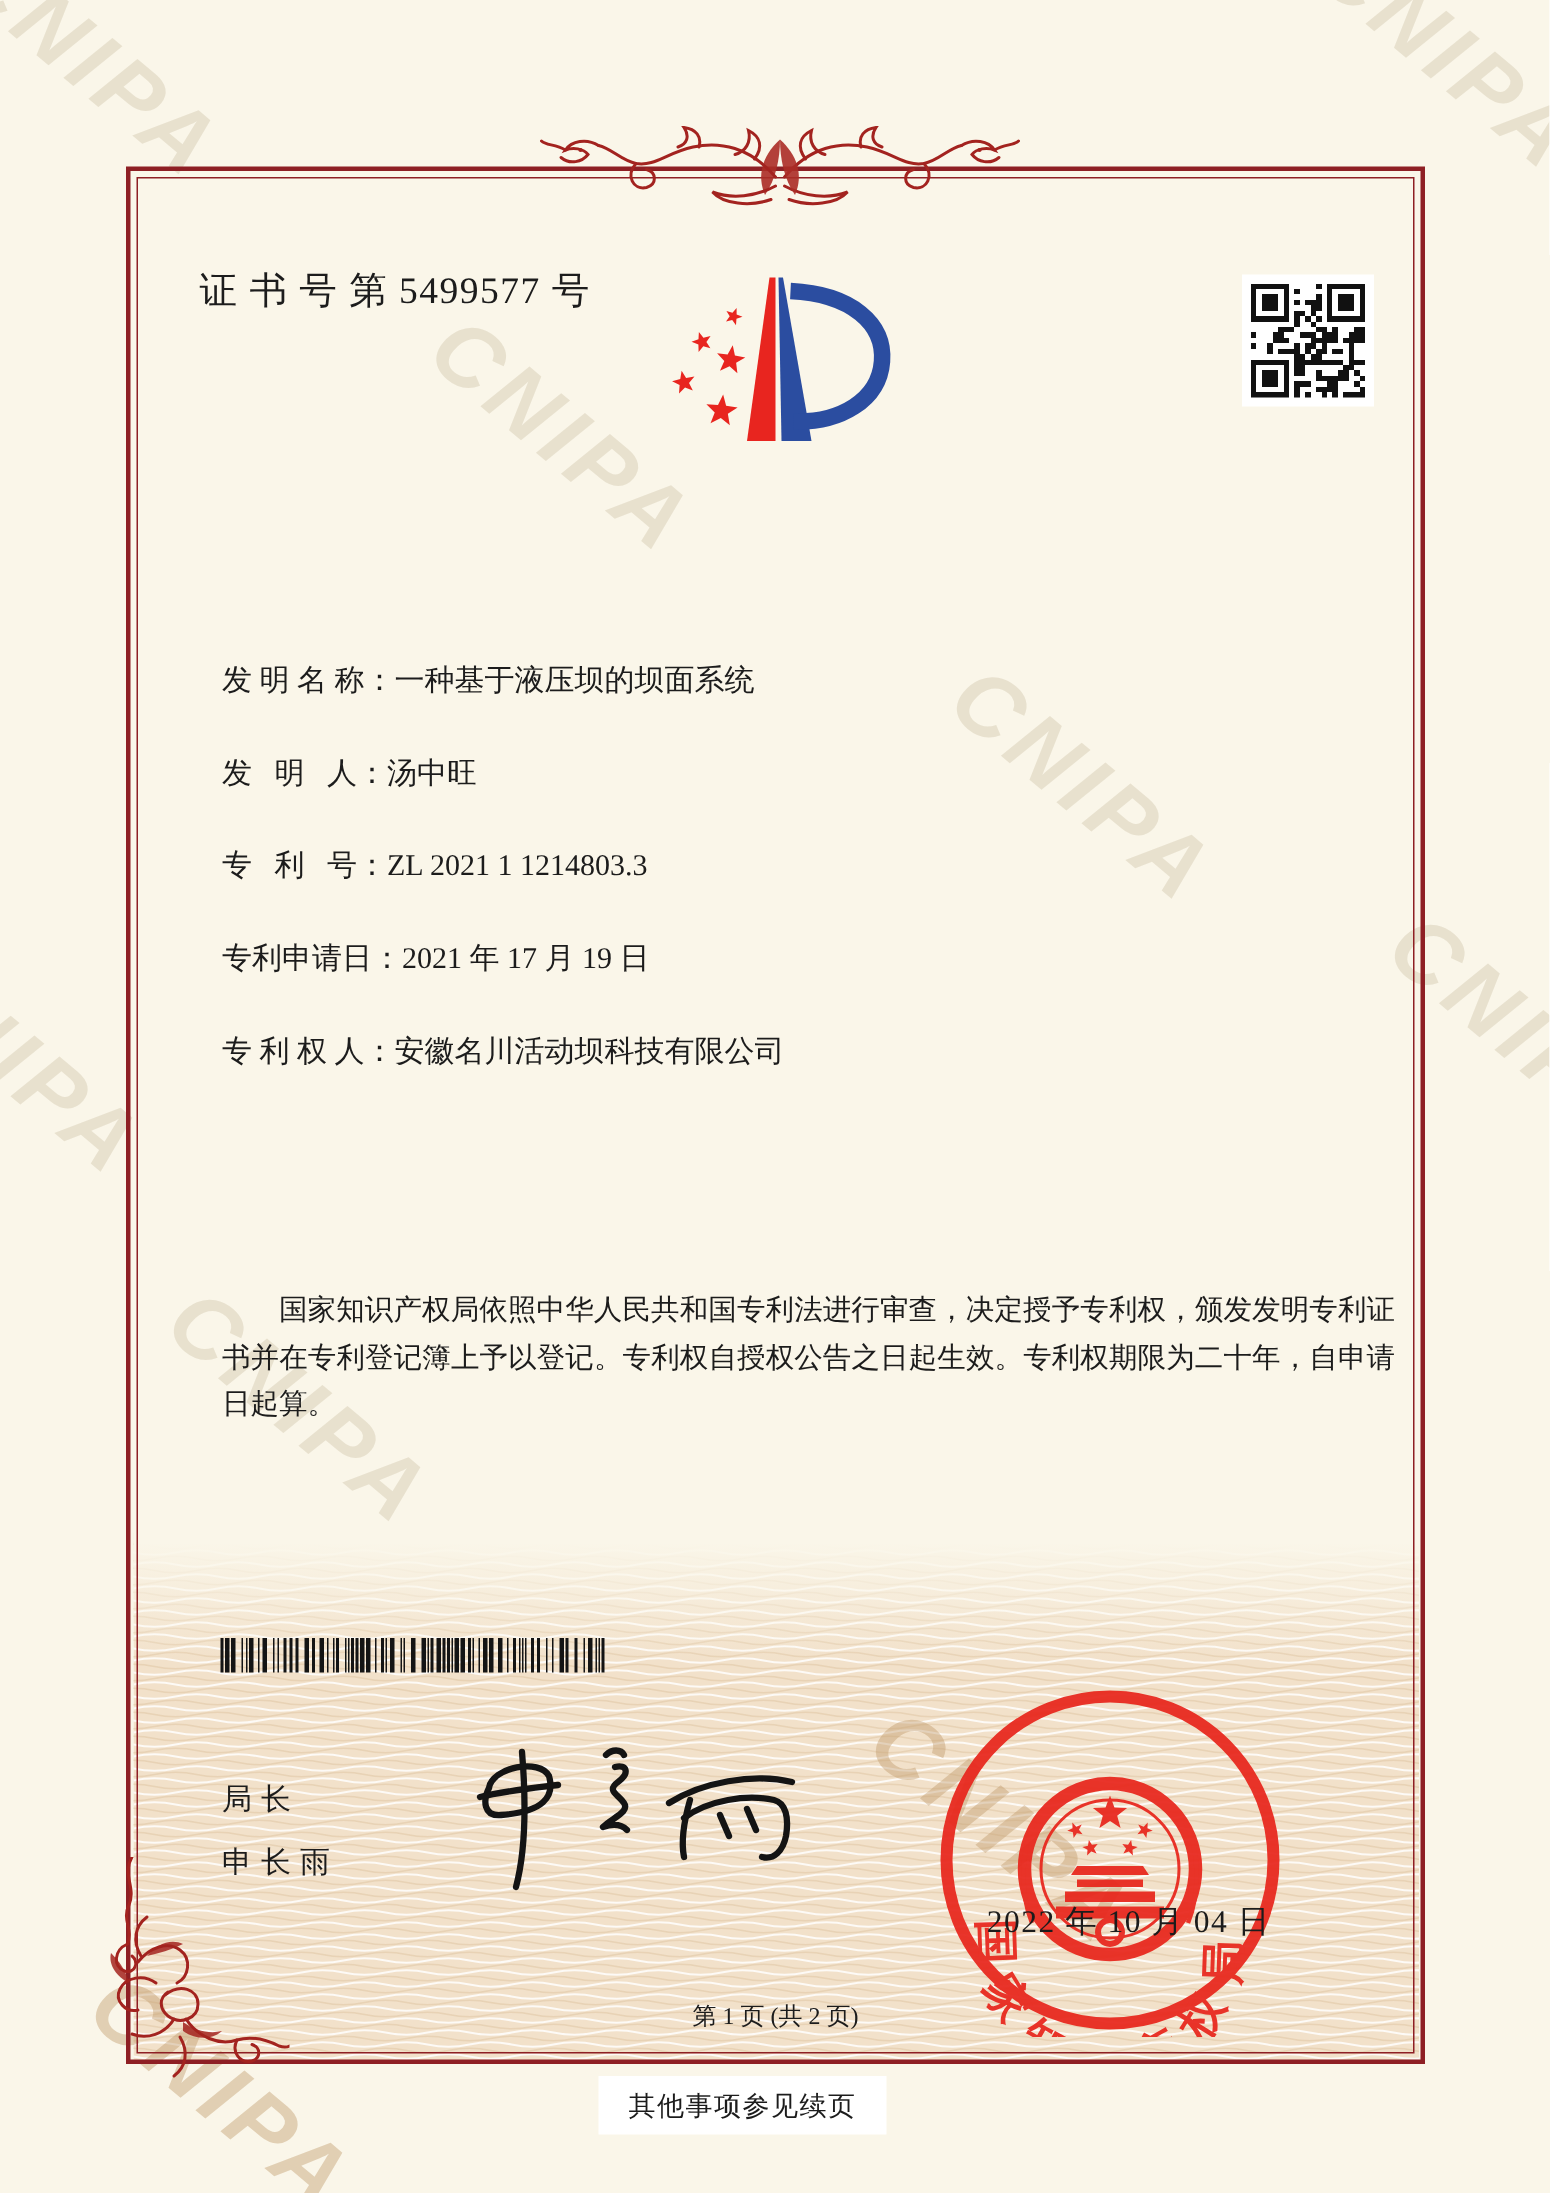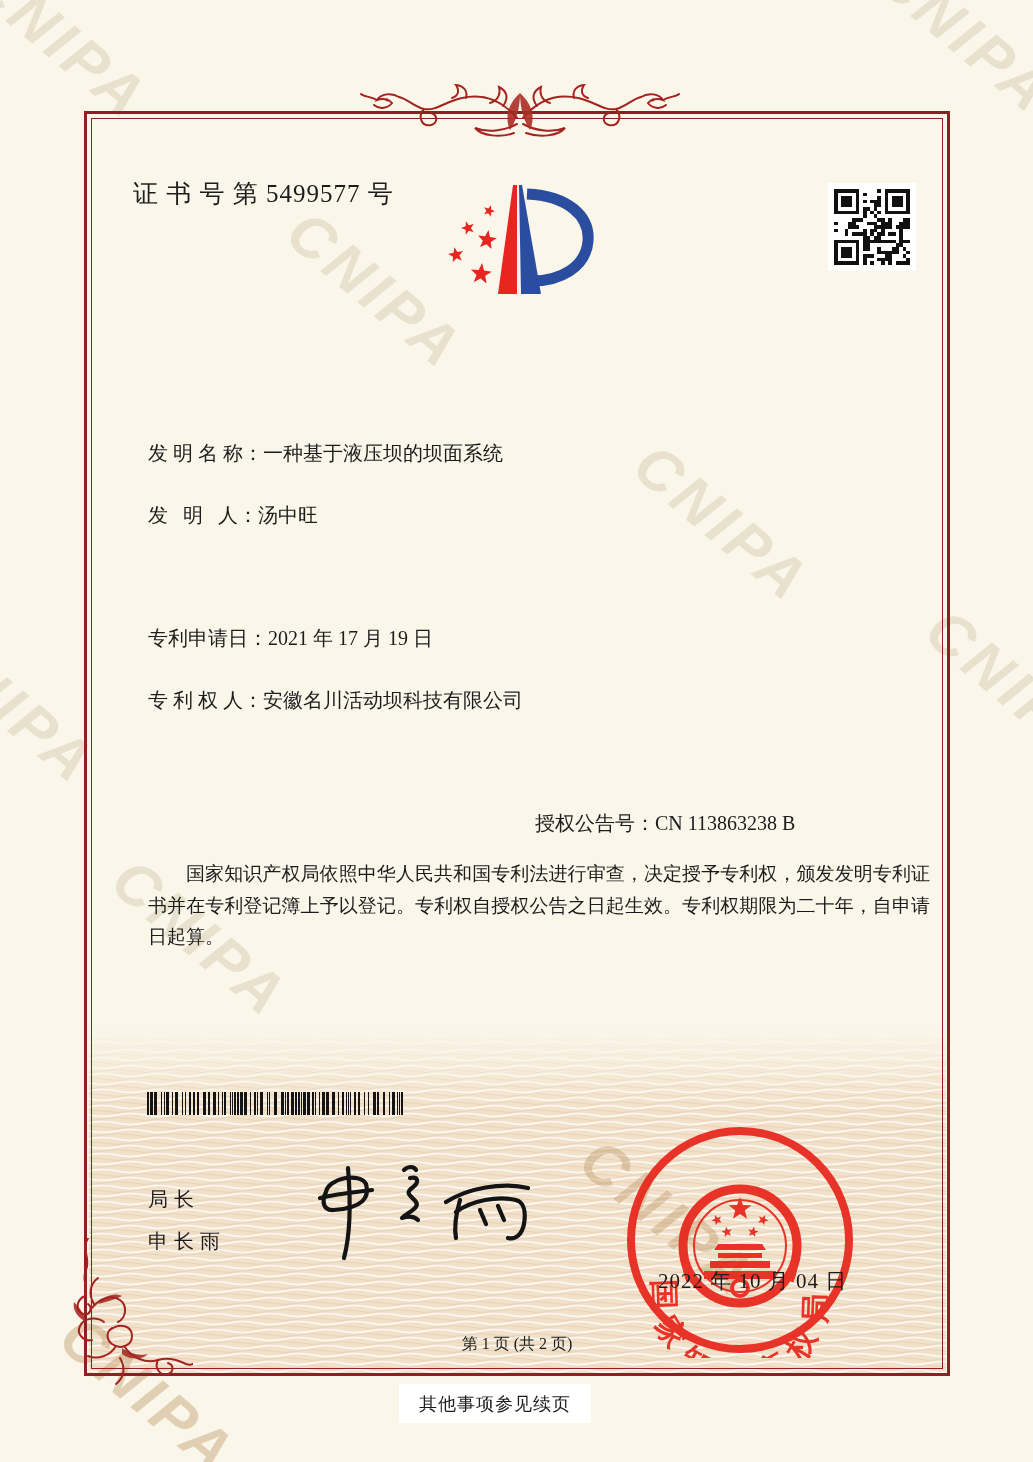--- a/index.html
+++ b/index.html
@@ -427,23 +427,23 @@
         <rect x="17" y="20" width="1" height="1" fill="#111"></rect>
         <rect x="18" y="20" width="1" height="1" fill="#111"></rect>
         <rect x="19" y="20" width="1" height="1" fill="#111"></rect>
         <rect x="20" y="20" width="1" height="1" fill="#111"></rect>
       </svg>
   </div>
 
 
   <div class="row" style="top:440px"><span>发 明 名 称：</span><span>一种基于液压坝的坝面系统</span></div>
   <div class="row" style="top:502px"><span>发   明   人：</span><span>汤中旺</span></div>
+  <div class="row" style="top:563px"><span>专   利   号：</span><span>ZL 2021 1 1214803.3</span></div>
   <div class="row" style="top:625px"><span>专利申请日：</span><span>2021 年 17 月 19 日</span></div>
   <div class="row" style="top:687px"><span>专 利 权 人：</span><span>安徽名川活动坝科技有限公司</span></div>
-  <div class="grant-no"><span>授权公告号：</span><span>CN 113863238 B</span></div>
 
   <div class="paras">
     <p>国家知识产权局依照中华人民共和国专利法进行审查，决定授予专利权，颁发发明专利证书并在专利登记簿上予以登记。专利权自授权公告之日起生效。专利权期限为二十年，自申请日起算。</p>
   </div>
 
   <div class="barcode" id="barcode">
       <div style="width: 2px; margin-right: 1px;"></div>
       <div style="width: 3px; margin-right: 1px;"></div>
       <div style="width: 3px; margin-right: 4px;"></div>
       <div style="width: 1px; margin-right: 2px;"></div>

